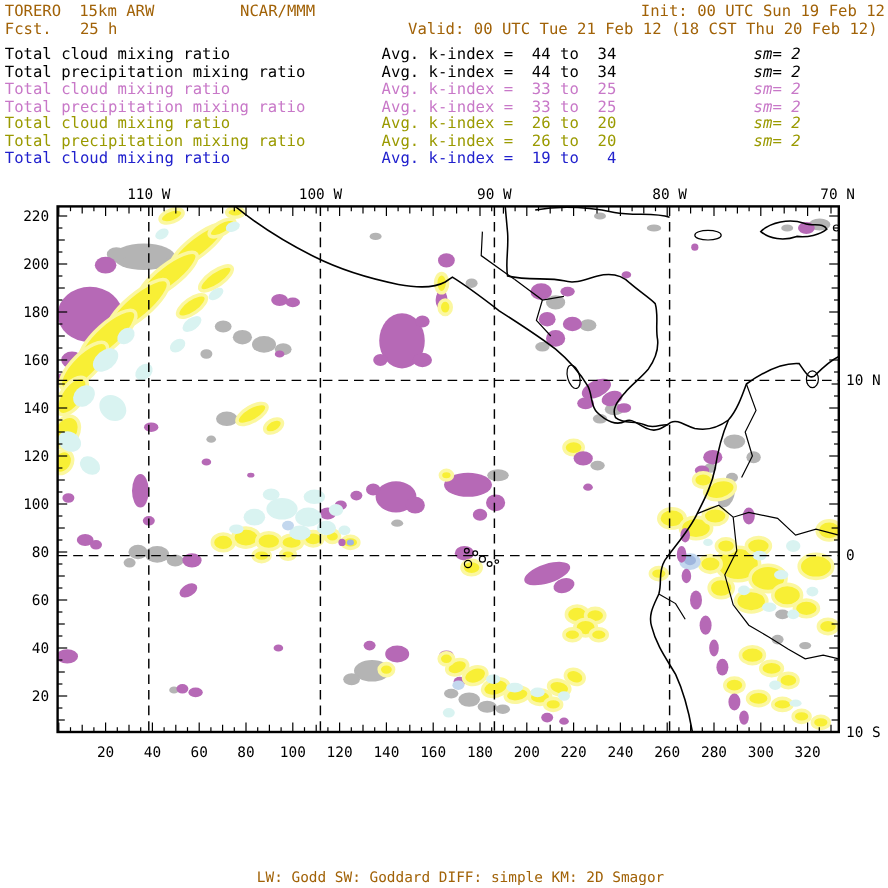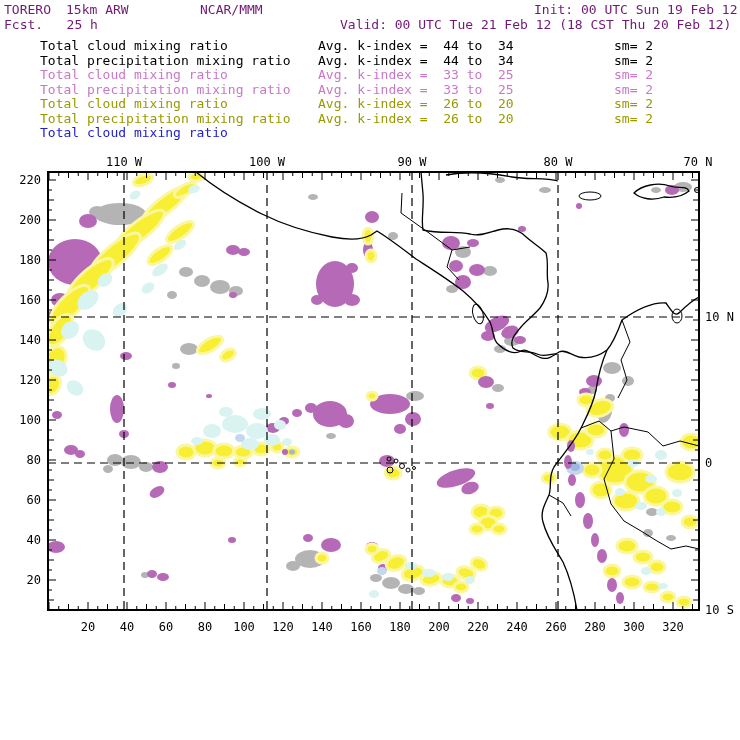--- a/index.html
+++ b/index.html
@@ -1,21 +1,21 @@
 <!DOCTYPE html>
 <html><head>
 <meta charset="utf-8">
 <style>
   html,body{margin:0;padding:0;background:#ffffff;}
   #stage{position:relative;width:740px;height:740px;background:#ffffff;overflow:hidden;
          font-family:"DejaVu Sans Mono","Liberation Mono",monospace;}
-  .t{position:absolute;white-space:pre;font-size:13px;line-height:14px;color:#701a75;}
+  .t{position:absolute;white-space:pre;font-size:13px;line-height:14px;color:#a16207;}
   .row{position:absolute;left:0;width:740px;height:14px;}
   .row span{position:absolute;white-space:pre;font-size:13px;line-height:14px;}
-  .lab{left:4px;margin-left:36px;} .mid{left:318px;text-align:right;} .sm{left:614px;}
+  .lab{left:4px;} .mid{left:318px;text-align:right;} .sm{left:628px;font-style:italic;}
   .ft{font-size:12px;line-height:13px;}
   #map-svg{position:absolute;left:0;top:0;}
 </style>
 </head>
 <body>
 
 <div id="stage">
 
   <div class="t" style="left:4px;top:3px">TORERO</div>
   <div class="t" style="left:66px;top:3px">15km ARW</div>
@@ -49,20 +49,21 @@
     <span class="mid" style="color: rgb(154, 154, 0);">Avg. k-index =  26 to  20</span>
     <span class="sm" style="color: rgb(154, 154, 0);">sm= 2</span>
   </div>
   <div class="row" style="top:111.5px">
     <span class="lab" style="color: rgb(154, 154, 0);">Total precipitation mixing ratio</span>
     <span class="mid" style="color: rgb(154, 154, 0);">Avg. k-index =  26 to  20</span>
     <span class="sm" style="color: rgb(154, 154, 0);">sm= 2</span>
   </div>
   <div class="row" style="top:126px">
     <span class="lab" style="color: rgb(33, 33, 205);">Total cloud mixing ratio</span>
+    <span class="mid" style="color: rgb(33, 33, 205);">Avg. k-index =  19 to   4</span>
     <span class="sm" style="color: rgb(33, 33, 205);"></span>
   </div>
 
   <svg id="map-svg" width="740" height="740" viewBox="0 0 740 740">
       <defs>
         <clipPath id="mc">
           <rect x="48" y="172" width="651" height="438"></rect>
         </clipPath>
       </defs>
       <g clip-path="url(#mc)">
@@ -577,13 +578,14 @@
       <text x="41" y="424" text-anchor="end" font-size="12" font-family="&quot;DejaVu Sans Mono&quot;,&quot;Liberation Mono&quot;,monospace" fill="#000">100</text>
       <text x="41" y="464" text-anchor="end" font-size="12" font-family="&quot;DejaVu Sans Mono&quot;,&quot;Liberation Mono&quot;,monospace" fill="#000">80</text>
       <text x="41" y="504" text-anchor="end" font-size="12" font-family="&quot;DejaVu Sans Mono&quot;,&quot;Liberation Mono&quot;,monospace" fill="#000">60</text>
       <text x="41" y="544" text-anchor="end" font-size="12" font-family="&quot;DejaVu Sans Mono&quot;,&quot;Liberation Mono&quot;,monospace" fill="#000">40</text>
       <text x="41" y="584" text-anchor="end" font-size="12" font-family="&quot;DejaVu Sans Mono&quot;,&quot;Liberation Mono&quot;,monospace" fill="#000">20</text>
       <text x="705" y="321" text-anchor="start" font-size="12" font-family="&quot;DejaVu Sans Mono&quot;,&quot;Liberation Mono&quot;,monospace" fill="#000">10 N</text>
       <text x="705" y="467" text-anchor="start" font-size="12" font-family="&quot;DejaVu Sans Mono&quot;,&quot;Liberation Mono&quot;,monospace" fill="#000">0</text>
       <text x="705" y="614" text-anchor="start" font-size="12" font-family="&quot;DejaVu Sans Mono&quot;,&quot;Liberation Mono&quot;,monospace" fill="#000">10 S</text>
     </svg>
 
+  <div class="t ft" style="left:214px;top:725px">LW: Godd SW: Goddard DIFF: simple KM: 2D Smagor</div>
 </div>
 
 </body></html>

